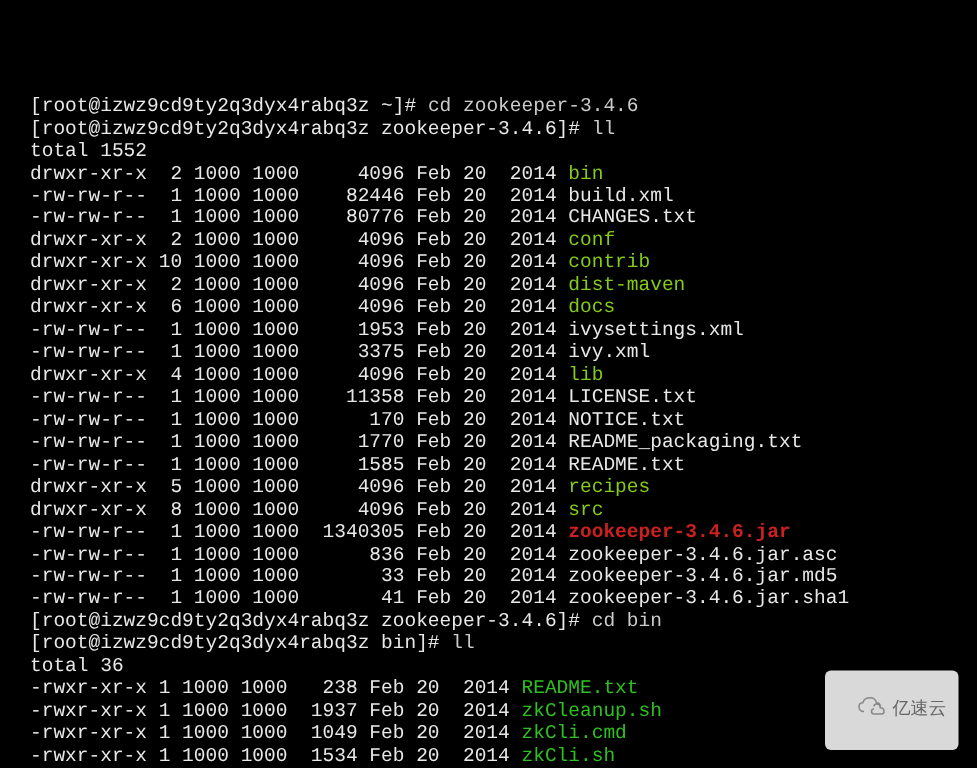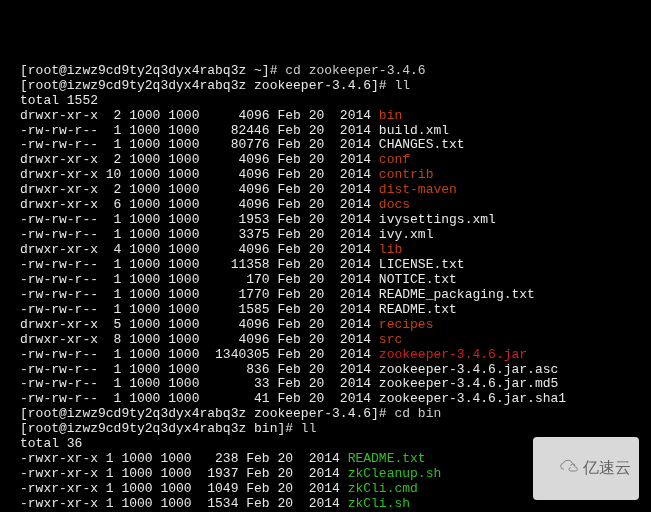--- a/index.html
+++ b/index.html
@@ -19,35 +19,35 @@
       overflow: hidden;
       position: relative;
       white-space: pre;
     }
     .line {
       display: block;
       margin-left: 16px;
     }
     .cmd { color: #ccc; }
     .white { color: #e8e8e8; }
-    .blue { color: #c2410c; }
-    .red { color: #cc2020; }
+    .blue { color: #84cc16; }
+    .red { color: #cc2020; font-weight: bold; }
     .green { color: #2ec020; }
     .watermark {
       position: absolute;
       right: 12px;
       bottom: 12px;
       background: rgba(255,255,255,0.85);
       padding: 4px 8px;
       border-radius: 4px;
       display: flex;
       align-items: center;
       gap: 4px;
       font-family: sans-serif;
-      font-size: 16px;
+      font-size: 12px;
       color: #666;
     }
     .watermark svg {
       width: 20px;
       height: 14px;
     }
   </style>
 </head>
 <body>
 

